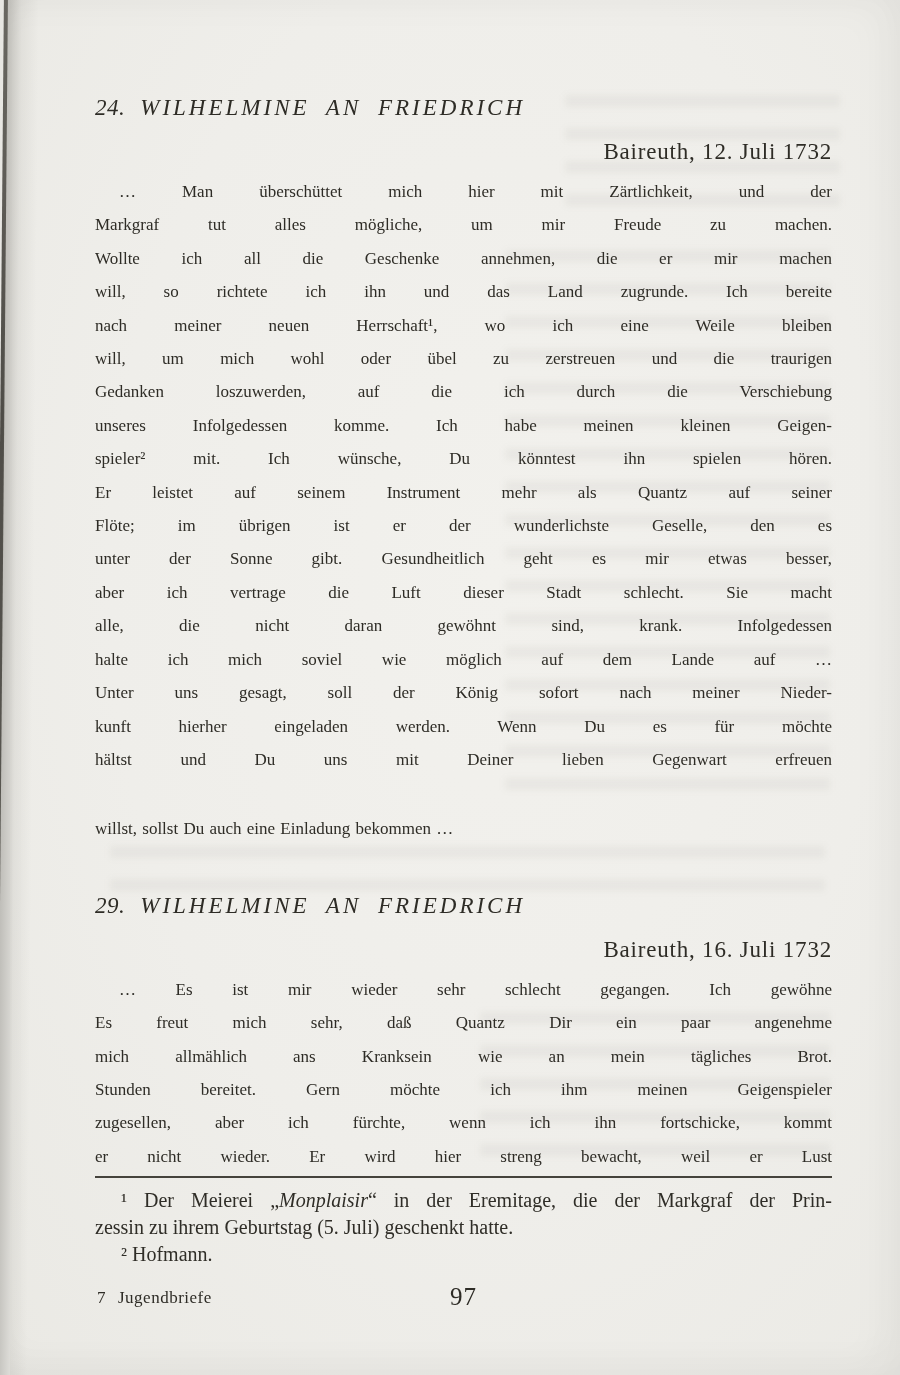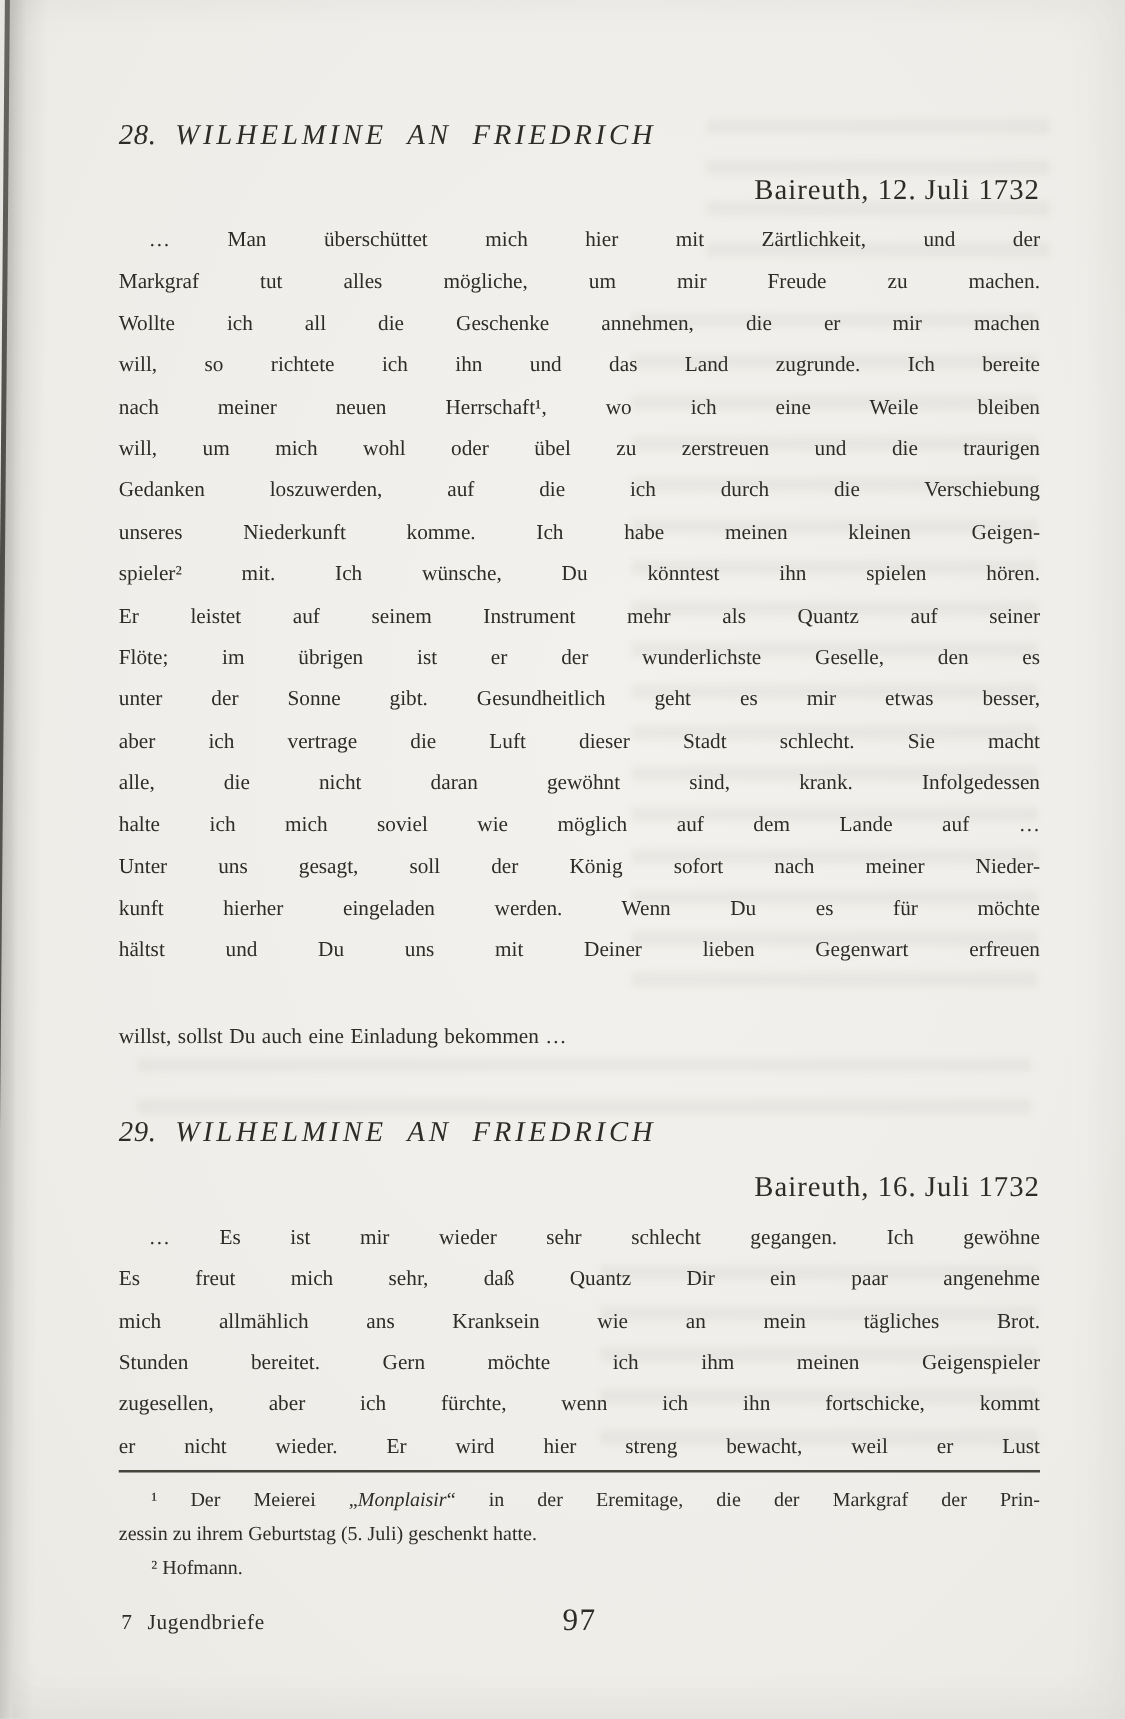--- a/index.html
+++ b/index.html
@@ -61,21 +61,21 @@
     font-size:17px;line-height:33.4px;
     text-align:justify;text-align-last:justify;
     word-spacing:1px;white-space:normal;
   }
   .lbody .tline:first-child{text-indent:24px;}
   .endslast .tline:last-child{text-align-last:left;margin-top:36px;}
 
   .notes{position:absolute;left:95px;top:1176px;width:737px;}
   .rule{height:2px;background:#45433c;margin:0 0 9px 0;}
   .footnote{
-    margin:0;font-size:16px;line-height:27px;color:#2f2d27;
+    margin:0;font-size:20px;line-height:27px;color:#2f2d27;
   }
   .fn-just{text-align:justify;text-align-last:justify;}
   .fn-indent{text-indent:26px;}
   .fn-i{font-style:italic;}
 
   .pagefoot{position:absolute;left:95px;top:1283px;width:737px;height:40px;}
   .signature{position:absolute;left:2px;top:5px;font-size:17px;letter-spacing:0.5px;}
   .sig-label{margin-left:12px;}
   .pagenum{
     position:absolute;left:0;right:0;top:0;text-align:center;
@@ -91,31 +91,31 @@
   <div class="spine-shadow"></div>
 
   <div class="bleed b1"></div>
   <div class="bleed b2"></div>
   <div class="bleed b3"></div>
   <div class="bleed b4"></div>
 
   <div class="content">
 
     <section class="letter">
-      <h2 class="letter-heading"><span class="lnum">28.</span><span class="ltitle">WILHELMINE AN FRIEDRICH</span></h2>
+      <h2 class="letter-heading"><span class="lnum">24.</span><span class="ltitle">WILHELMINE AN FRIEDRICH</span></h2>
       <p class="dateline">Baireuth, 12. Juli 1732</p>
       <div class="lbody endslast">
           <div class="tline">… Man überschüttet mich hier mit Zärtlichkeit, und der</div>
           <div class="tline">Markgraf tut alles mögliche, um mir Freude zu machen.</div>
           <div class="tline">Wollte ich all die Geschenke annehmen, die er mir machen</div>
           <div class="tline">will, so richtete ich ihn und das Land zugrunde. Ich bereite</div>
           <div class="tline">nach meiner neuen Herrschaft¹, wo ich eine Weile bleiben</div>
           <div class="tline">will, um mich wohl oder übel zu zerstreuen und die traurigen</div>
           <div class="tline">Gedanken loszuwerden, auf die ich durch die Verschiebung</div>
-          <div class="tline">unseres Niederkunft komme. Ich habe meinen kleinen Geigen-</div>
+          <div class="tline">unseres Infolgedessen komme. Ich habe meinen kleinen Geigen-</div>
           <div class="tline">spieler² mit. Ich wünsche, Du könntest ihn spielen hören.</div>
           <div class="tline">Er leistet auf seinem Instrument mehr als Quantz auf seiner</div>
           <div class="tline">Flöte; im übrigen ist er der wunderlichste Geselle, den es</div>
           <div class="tline">unter der Sonne gibt. Gesundheitlich geht es mir etwas besser,</div>
           <div class="tline">aber ich vertrage die Luft dieser Stadt schlecht. Sie macht</div>
           <div class="tline">alle, die nicht daran gewöhnt sind, krank. Infolgedessen</div>
           <div class="tline">halte ich mich soviel wie möglich auf dem Lande auf …</div>
           <div class="tline">Unter uns gesagt, soll der König sofort nach meiner Nieder-</div>
           <div class="tline">kunft hierher eingeladen werden. Wenn Du es für möchte</div>
           <div class="tline">hältst und Du uns mit Deiner lieben Gegenwart erfreuen</div>

